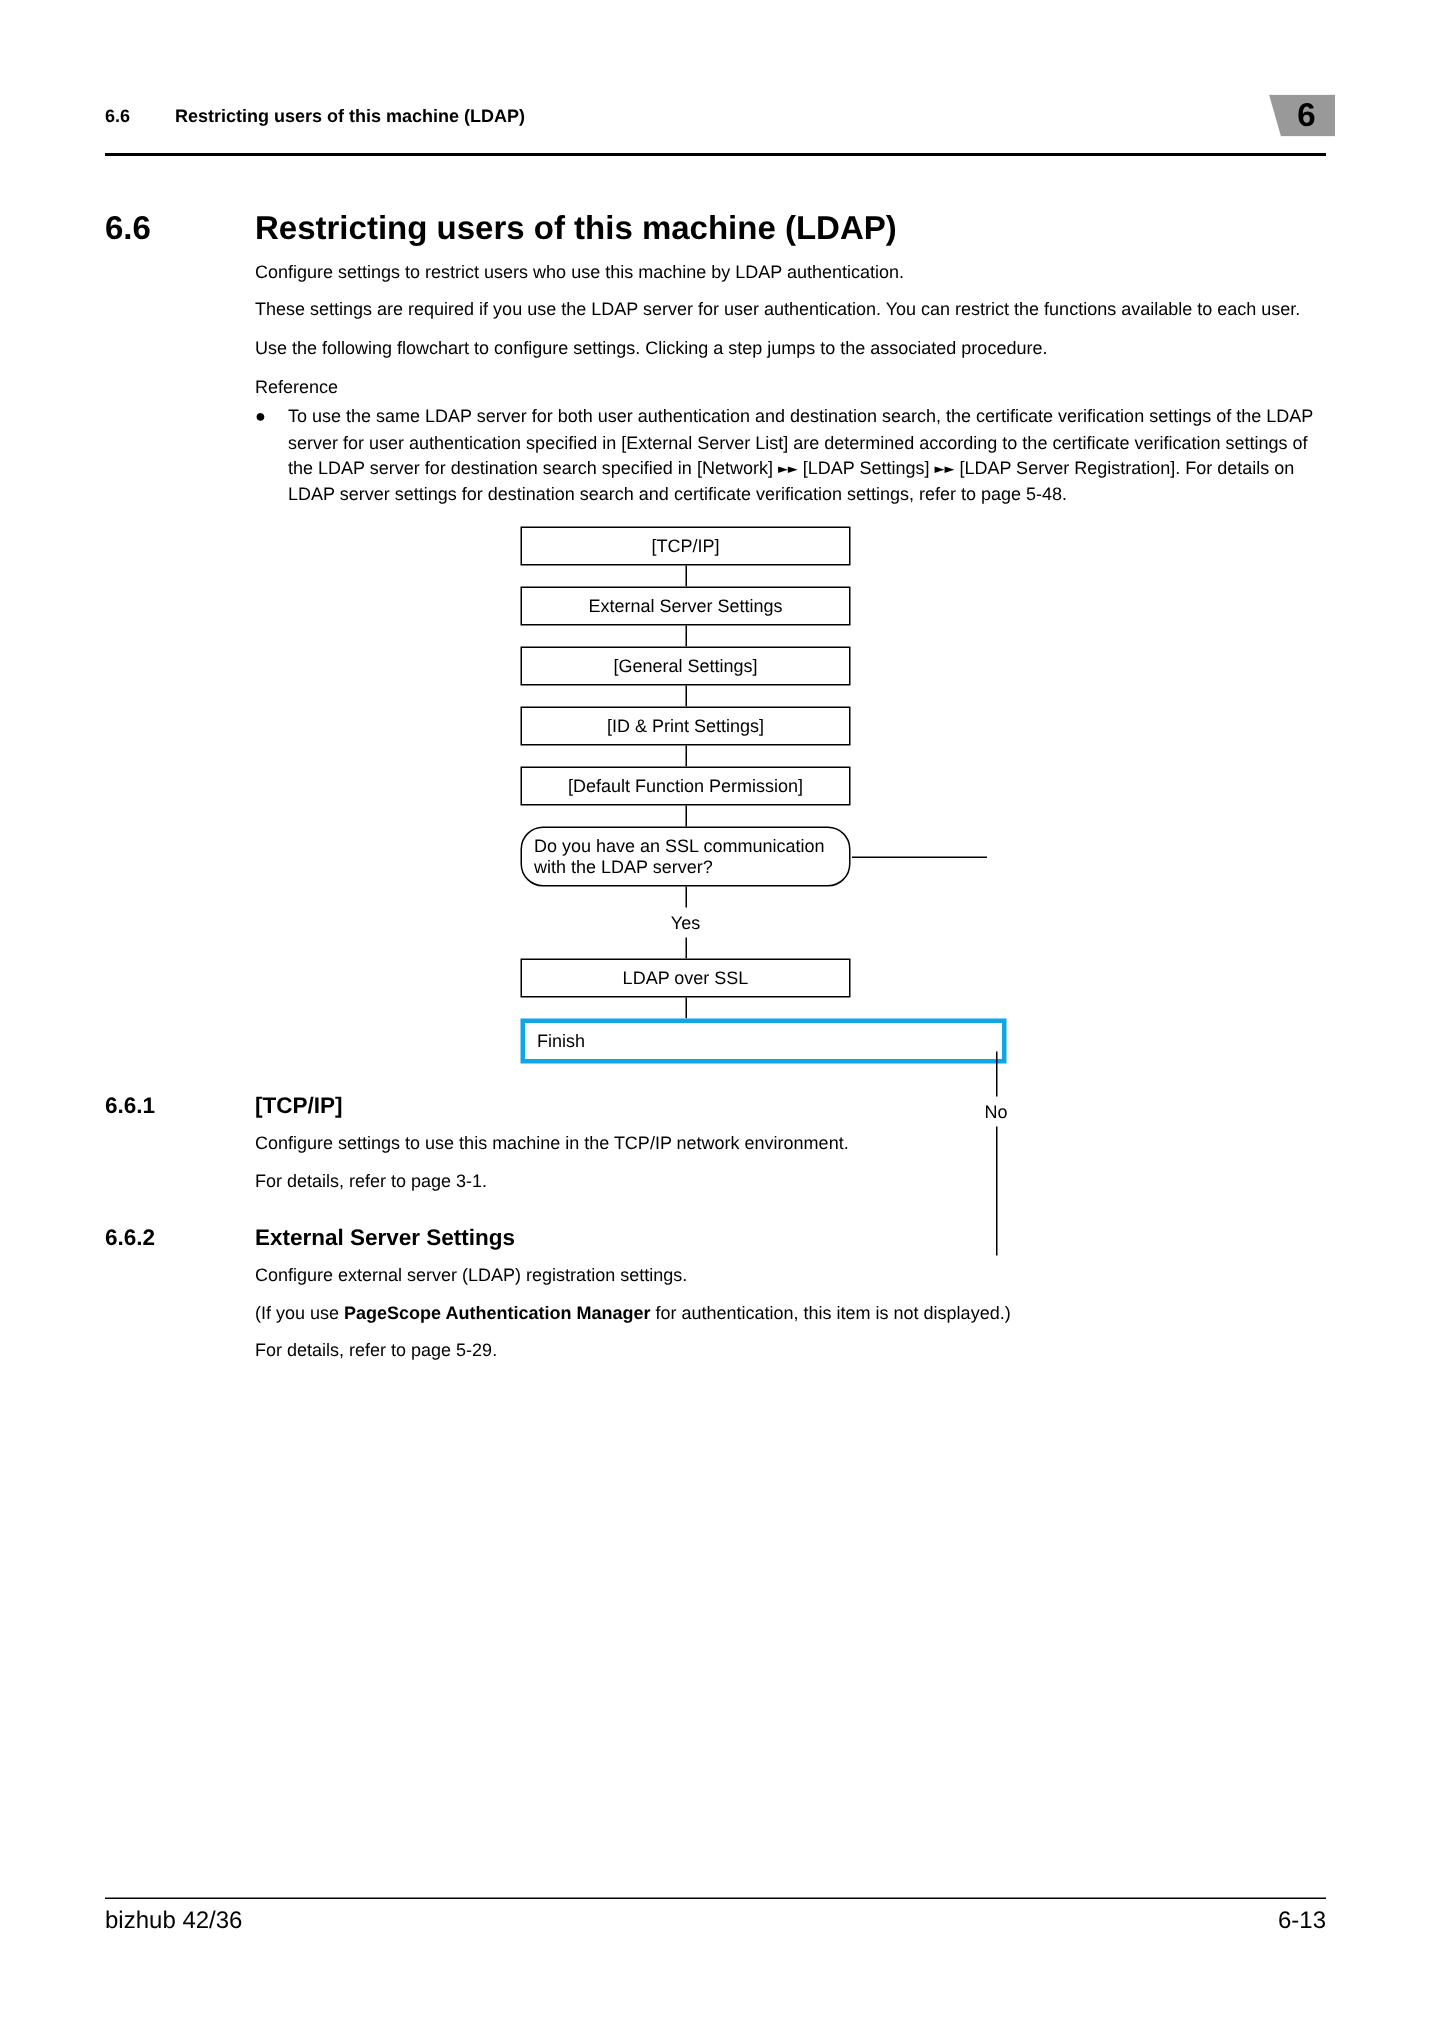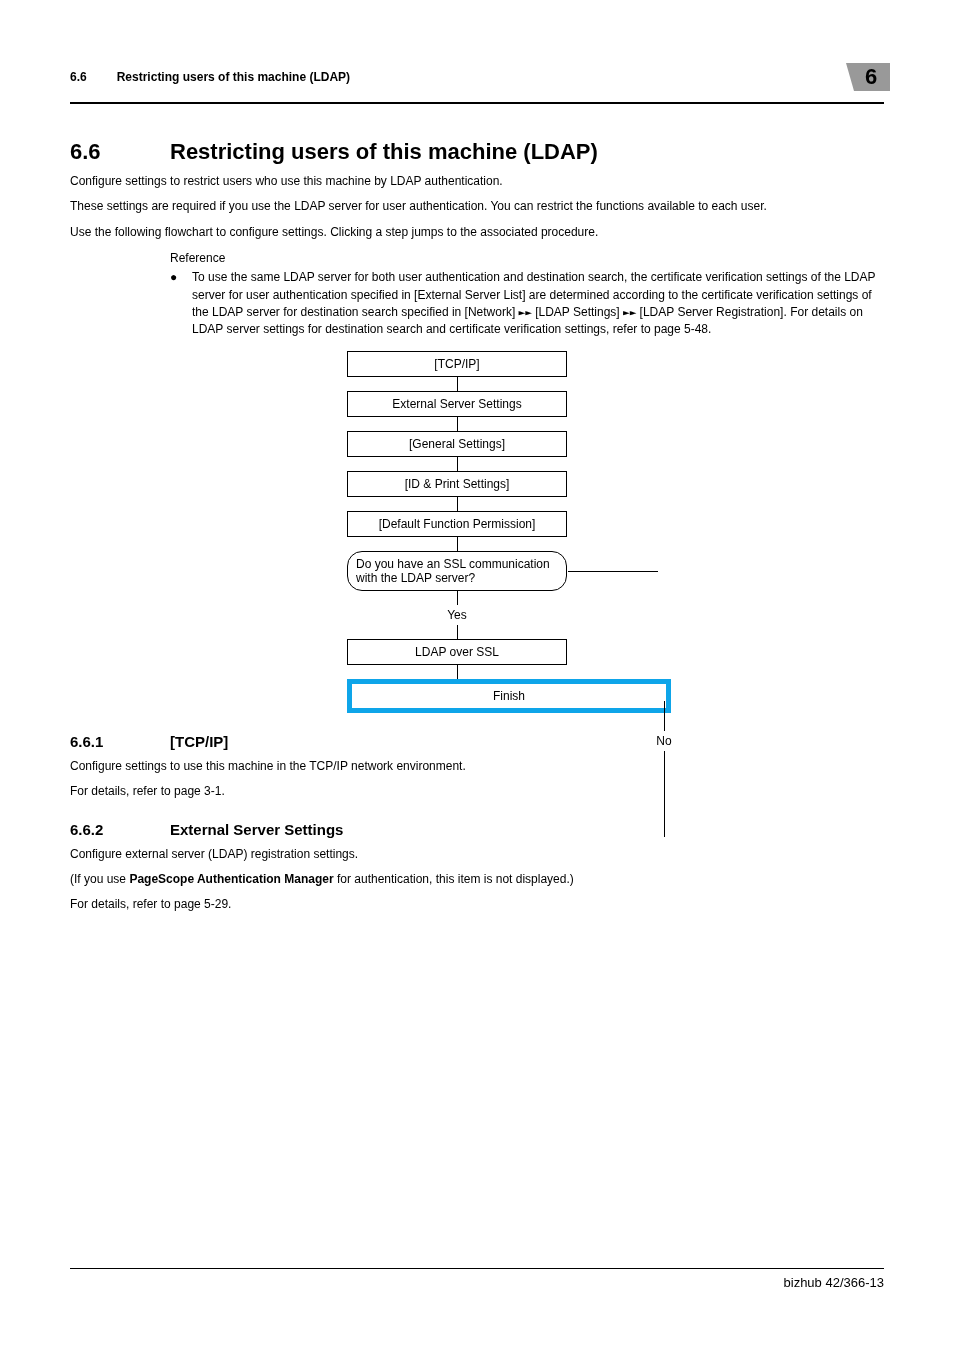--- a/index.html
+++ b/index.html
@@ -72,20 +72,21 @@
     .h2-num {
       font-size: 15px;
       font-weight: bold;
       width: 100px;
     }
     .h2-title {
       font-size: 15px;
       font-weight: bold;
     }
     .body-text {
+      margin-left: 100px;
       font-size: 12px;
       line-height: 1.45;
       margin-top: 8px;
     }
     .reference-label {
       margin-left: 100px;
       font-size: 12px;
       margin-top: 10px;
     }
     .bullet-row {
@@ -121,42 +122,41 @@
     .flow-box-left {
       text-align: left;
       border-radius: 15px;
     }
     .flow-connector {
       width: 1px;
       height: 14px;
       background: #000;
     }
     .finish-box {
-      border: 5px solid #0ea5e9;
+      border: 3px solid #0ea5e9;
       width: 320px;
       padding: 5px 8px;
-      text-align: center;
       font-size: 12px;
       background: white;
       margin-top: 0;
     }
     .yn-label {
       font-size: 12px;
       margin: 3px 0;
     }
     .footer {
       position: absolute;
       bottom: 60px;
       left: 70px;
       right: 70px;
       border-top: 1px solid #000;
       padding-top: 6px;
       display: flex;
-      justify-content: flex-end;
-      font-size: 13px;
+      justify-content: space-between;
+      font-size: 16px;
     }
     .arrow {
       font-family: monospace;
       font-size: 11px;
     }
   </style>
 </head>
 <body>
 
 <div class="header-row">

